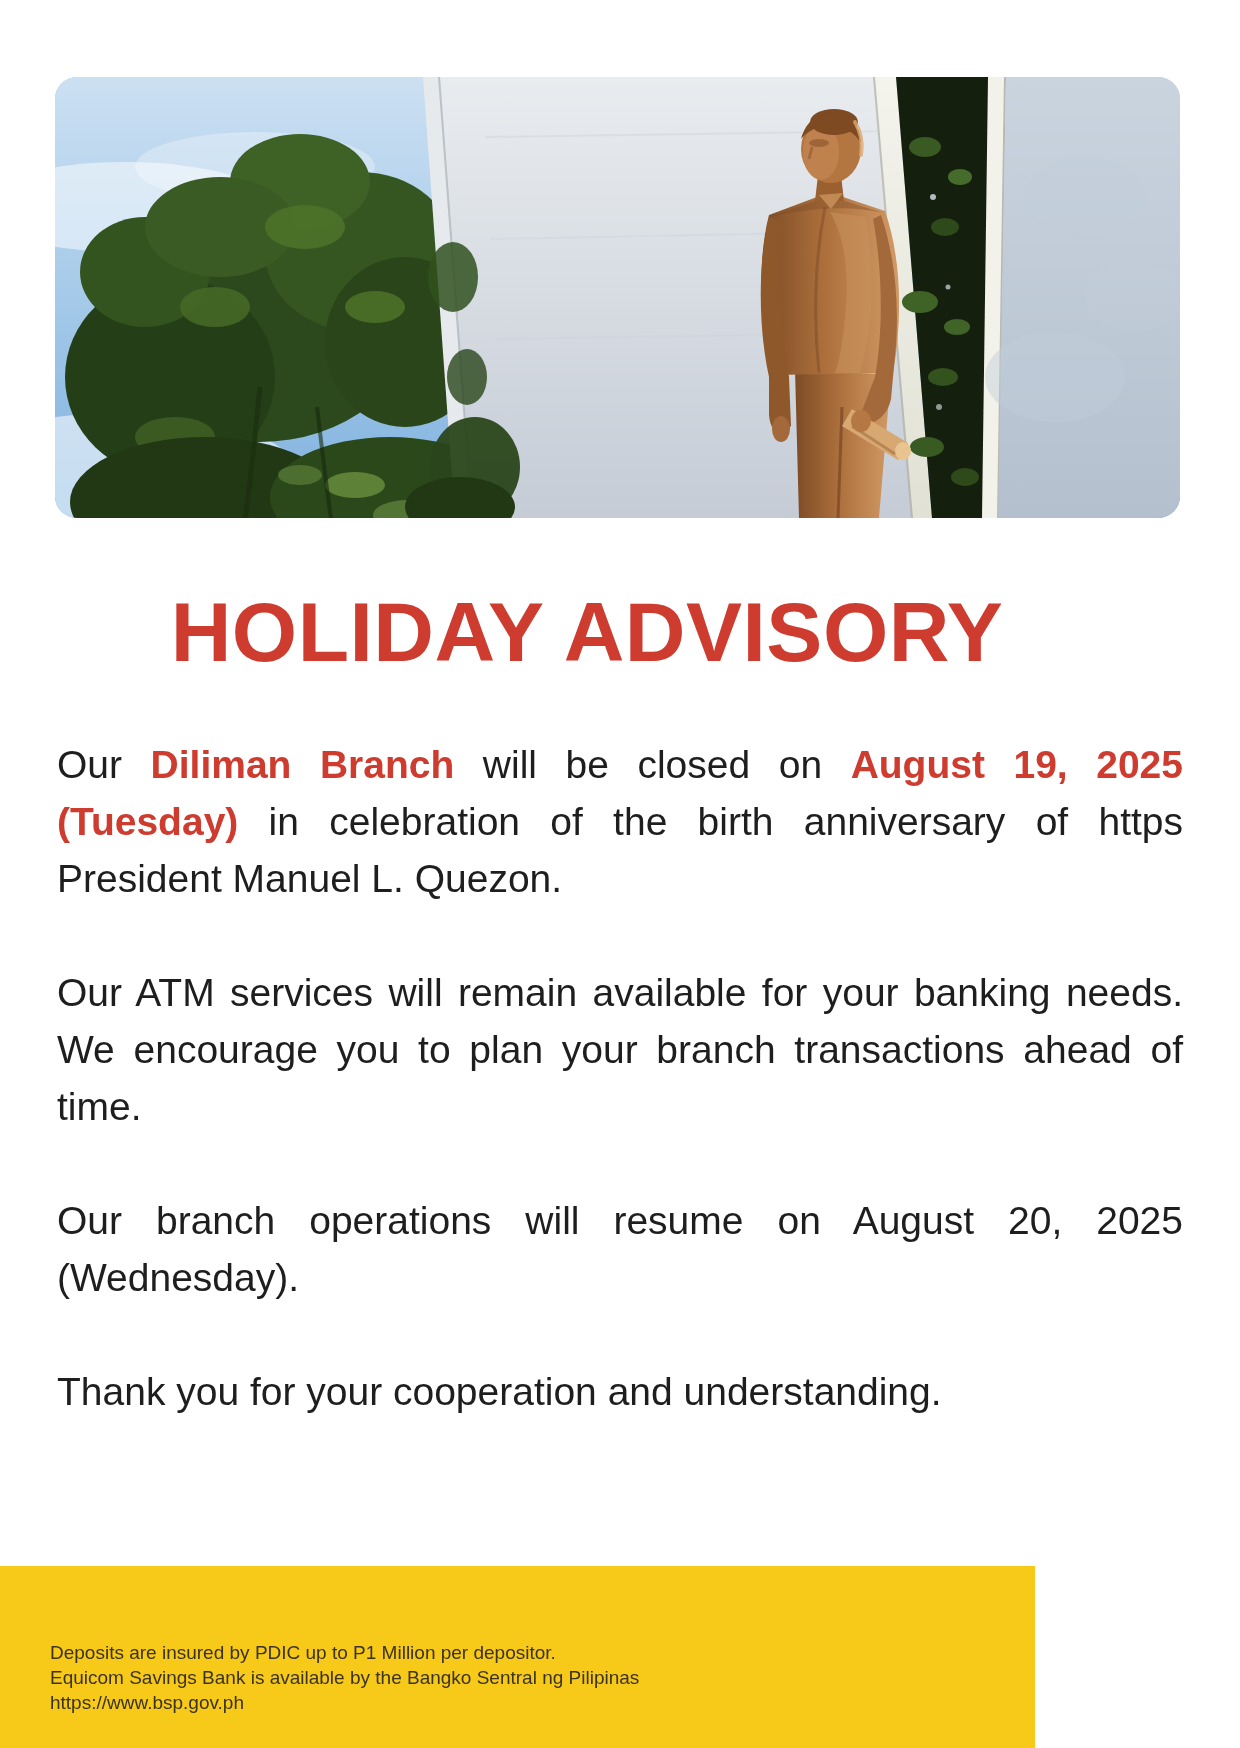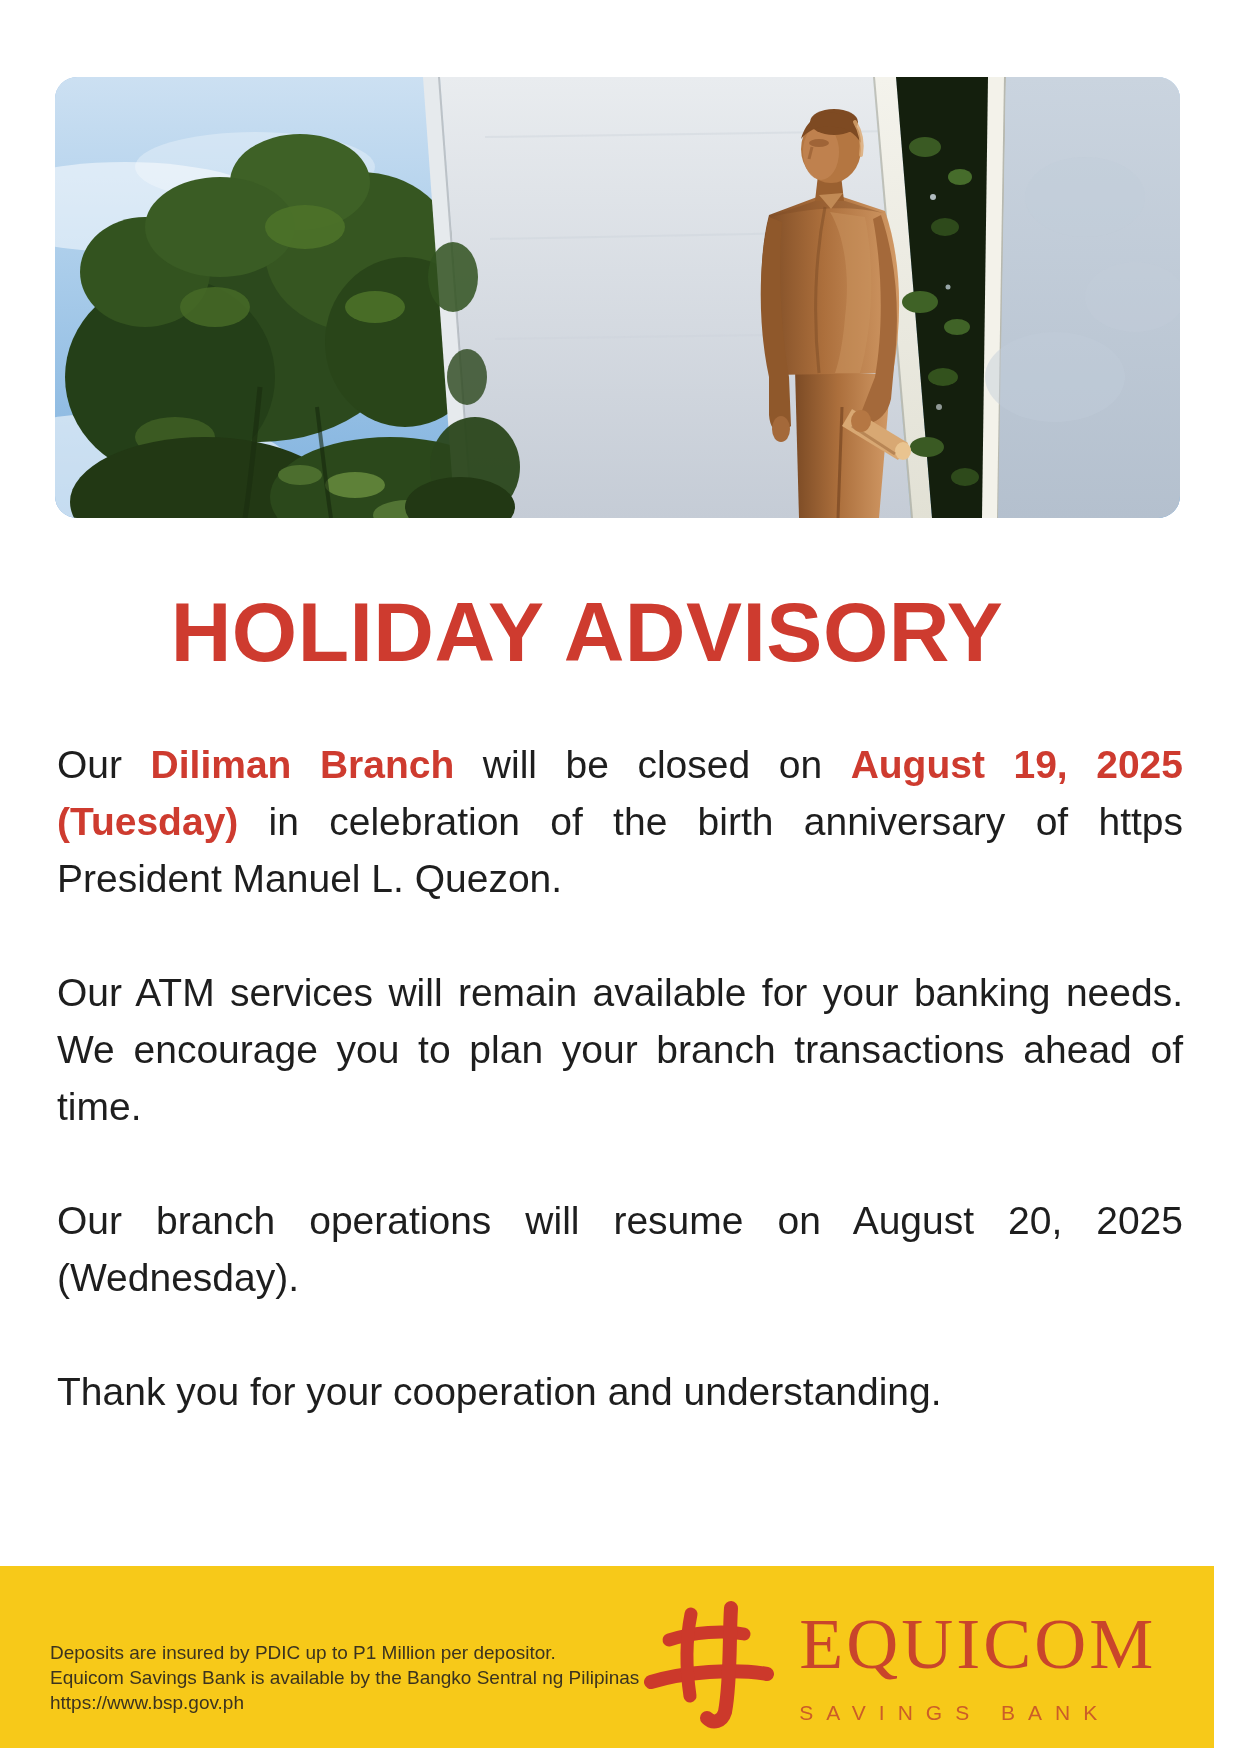--- a/index.html
+++ b/index.html
@@ -30,23 +30,23 @@
   .content{
     position:absolute;left:57px;top:736px;width:1126px;
     font-size:39px;line-height:57px;
     color:var(--text,#1e1e1e);
     text-align:justify;
   }
   .content p{margin:0 0 57px 0;}
   .content .hl{color:var(--accent,#ce3b2f);font-weight:700;}
   
   .footer{
-    position:absolute;left:0;top:1566px;width:1214px;height:182px;
+    position:absolute;left:0;top:1566px;width:1035px;height:182px;
     background:var(--footer-bg,#f7c919);
-    display:flex;justify-content:flex-start;
+    display:flex;justify-content:space-between;flex-direction:column;
   }
   .disclaimer{
     margin:74px 0 0 50px;
     font-size:19px;line-height:25px;
     color:var(--footer-text,#3b331f);
   }
   .logo{
     margin:28px 48px 0 0;
     display:flex;align-items:flex-start;gap:20px;
   }

